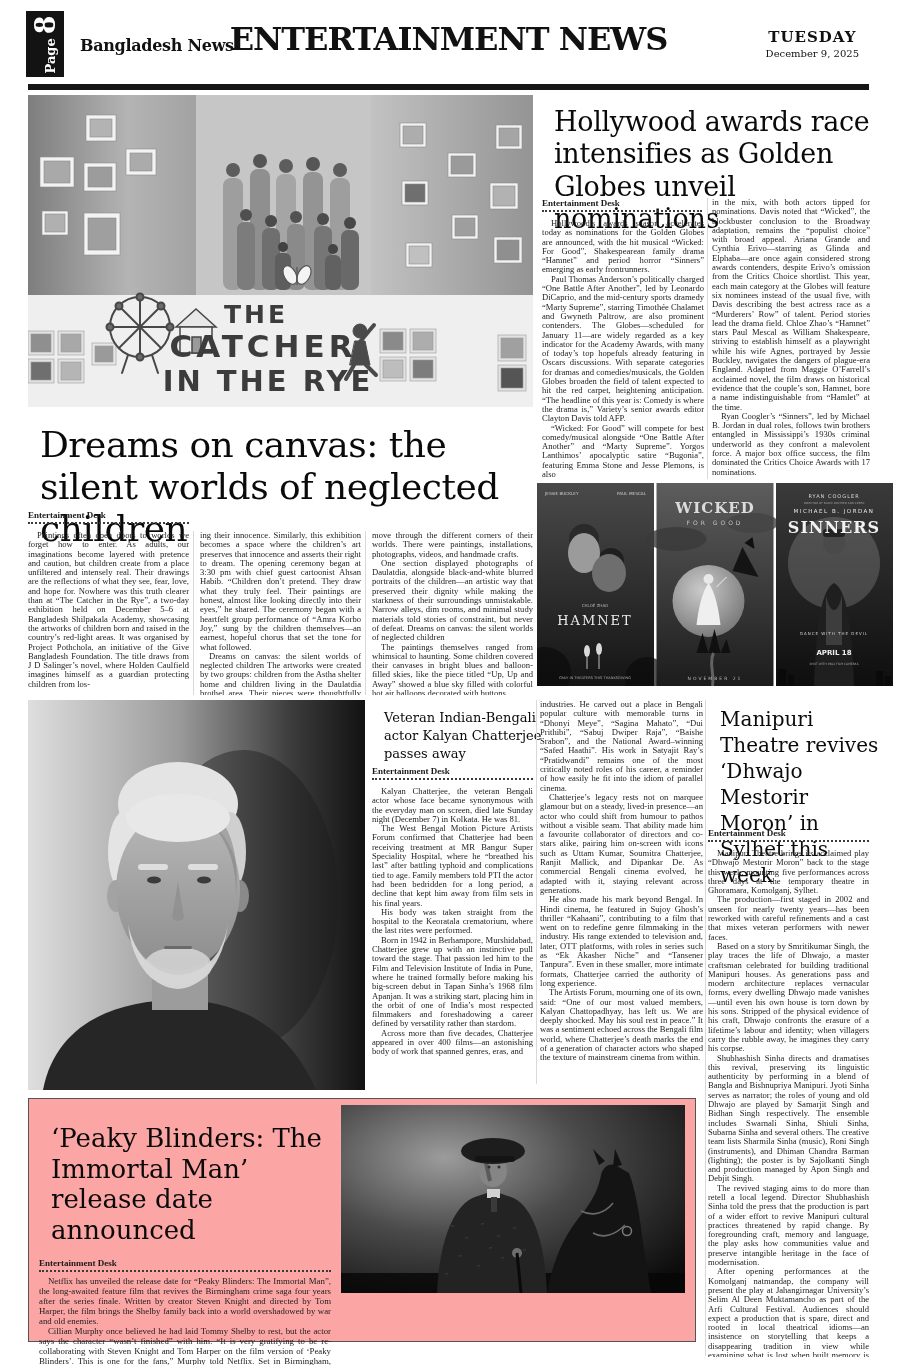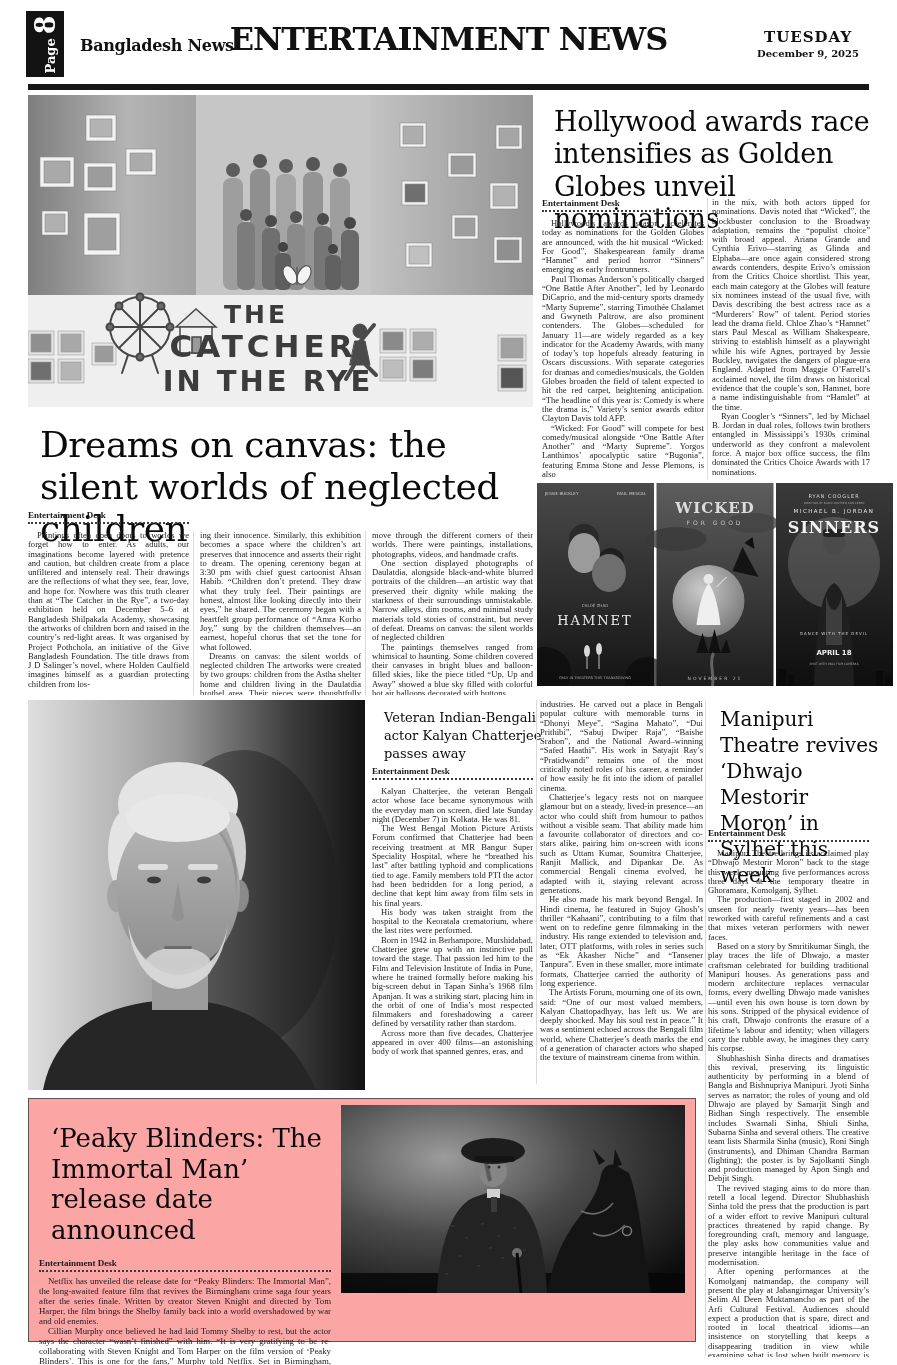--- a/index.html
+++ b/index.html
@@ -11,21 +11,21 @@
   
   .page8-box{left:26px;top:11px;width:38px;height:66px;background:#131313;display:flex;align-items:center;justify-content:center;}
   .page8-rot{transform:rotate(-90deg);white-space:nowrap;color:#fff;display:flex;align-items:baseline;gap:4px;}
   .page8-word{font-size:13px;font-weight:700;font-family:"DejaVu Serif",serif;}
   .page8-num{font-size:27px;font-weight:700;font-family:"DejaVu Serif",serif;}
   .brand{left:80px;top:36px;font-size:16px;font-weight:700;font-family:"DejaVu Serif",serif;letter-spacing:-0.3px;}
   .masthead{left:28px;top:20px;width:841px;text-align:center;font-size:32px;font-weight:700;
             font-family:"DejaVu Serif",serif;letter-spacing:-1px;}
   .dateblock{right:38px;top:28px;text-align:center;}
   .day{font-size:15px;font-weight:700;font-family:"DejaVu Serif",serif;letter-spacing:1px;}
-  .date{font-size:10px;font-weight:700;font-family:"DejaVu Serif",serif;margin-top:2px;}
+  .date{font-size:10px;font-weight:400;font-family:"DejaVu Serif",serif;margin-top:2px;}
   .toprule{left:28px;top:84px;width:841px;height:3px;border-top:4px solid #161616;border-bottom:2px solid #161616;}
 
   
   h1,h2{margin:12px;font-family:"DejaVu Serif",serif;font-weight:400;color:#0a0a0a;}
   .hl-dreams{left:28px;top:412px;width:507px;font-size:36px;line-height:1.17;letter-spacing:-0.5px;}
   .hl-holly{left:542px;top:94px;width:342px;font-size:27px;line-height:1.2;letter-spacing:-0.3px;}
   .hl-kalyan{left:372px;top:697px;width:166px;font-size:13px;line-height:1.4;}
   .hl-manipuri{left:708px;top:694px;width:165px;font-size:20px;line-height:1.3;}
   .hl-peaky{font-size:26px;line-height:1.18;width:302px;padding-top:6px;}
   .byline{font-size:9px;font-weight:700;font-family:Liberation Serif, serif;color:#1a1a1a;}

